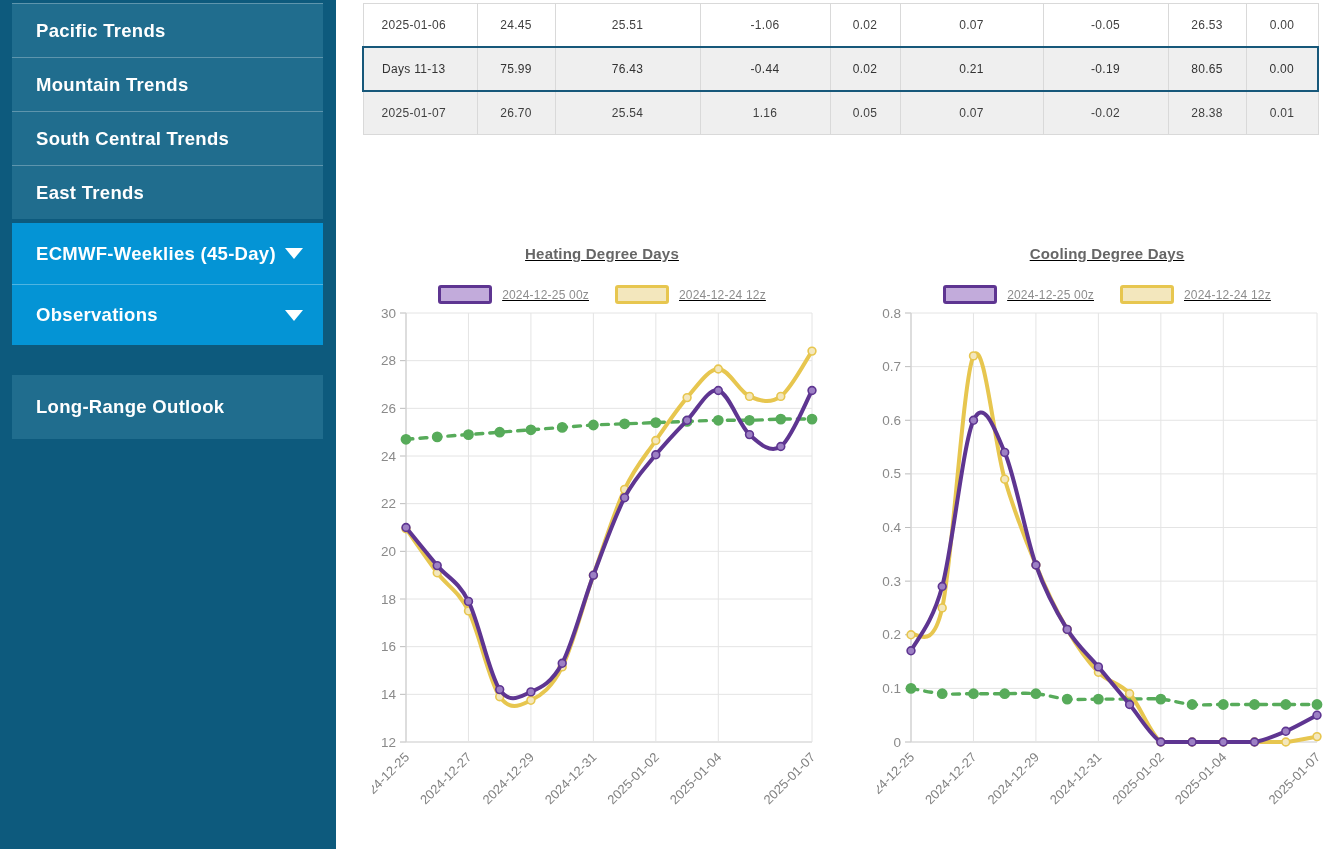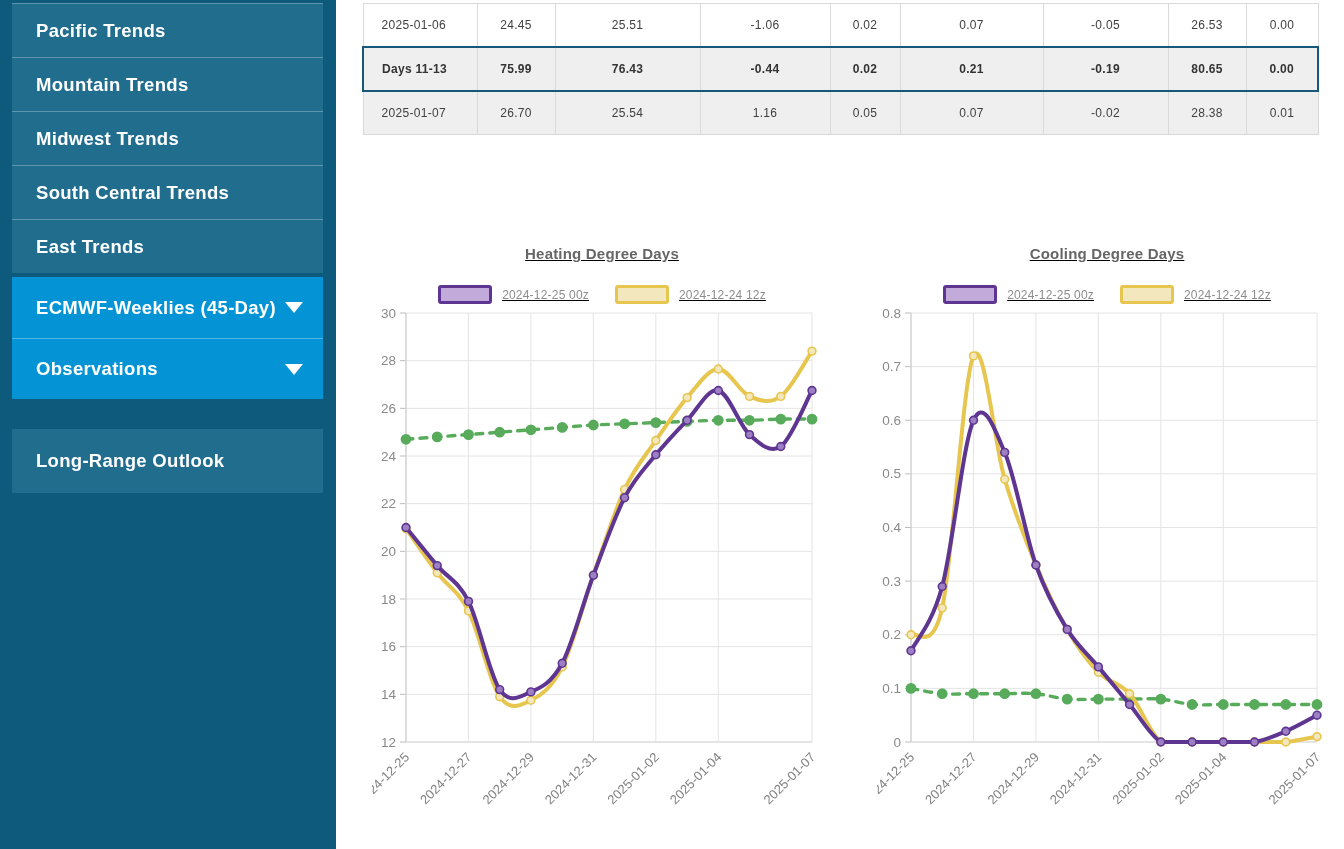--- a/index.html
+++ b/index.html
@@ -22,21 +22,21 @@
   .chev{width:0;height:0;border-left:9px solid transparent;border-right:9px solid transparent;
         border-top:11px solid #fff;margin-left:auto;flex:0 0 auto;}
 
   
   .table-wrap{position:absolute;left:362px;top:3px;}
   table{border-collapse:collapse;table-layout:fixed;width:957px;
         font-size:12px;color:#3f3f3f;letter-spacing:.3px;}
   td{height:42px;border:1px solid #d9d9d9;text-align:center;padding:0;overflow:hidden;}
   td.label{text-align:left;padding-left:18px;}
   tr.shaded td{background:#efefef;}
-  tr.bold td{font-weight:700;color:#333;margin-top:8px;}
+  tr.bold td{font-weight:400;color:#333;margin-top:8px;}
   tr.hl td{border-top:2px solid #17587a;border-bottom:2px solid #17587a;}
   tr.hl td:first-child{border-left:2px solid #17587a;}
   tr.hl td:last-child{border-right:2px solid #17587a;}
   td.red{background:#d14848;color:#fff;font-weight:700;}
 
   
   .chart{position:absolute;top:245px;width:460px;text-decoration:underline;}
   #heating-chart{left:372px;}
   #cooling-chart{left:877px;}
   .chart-title{height:18px;text-align:center;font-size:15px;font-weight:700;color:#666;letter-spacing:.2px;}
@@ -54,23 +54,20 @@
 <div class="app">
 
   <div class="sidebar">
     <div class="nav">
       <div id="nav-trends">
           <div class="nav-item trend">
             <span>Pacific Trends</span>
           </div>
           <div class="nav-item trend">
             <span>Mountain Trends</span>
-          </div>
-          <div class="nav-item trend">
-            <span>Midwest Trends</span>
           </div>
           <div class="nav-item trend">
             <span>South Central Trends</span>
           </div>
           <div class="nav-item trend">
             <span>East Trends</span>
           </div>
         </div>
       <div id="nav-active" class="nav-group-active">
           <div class="nav-item active">

